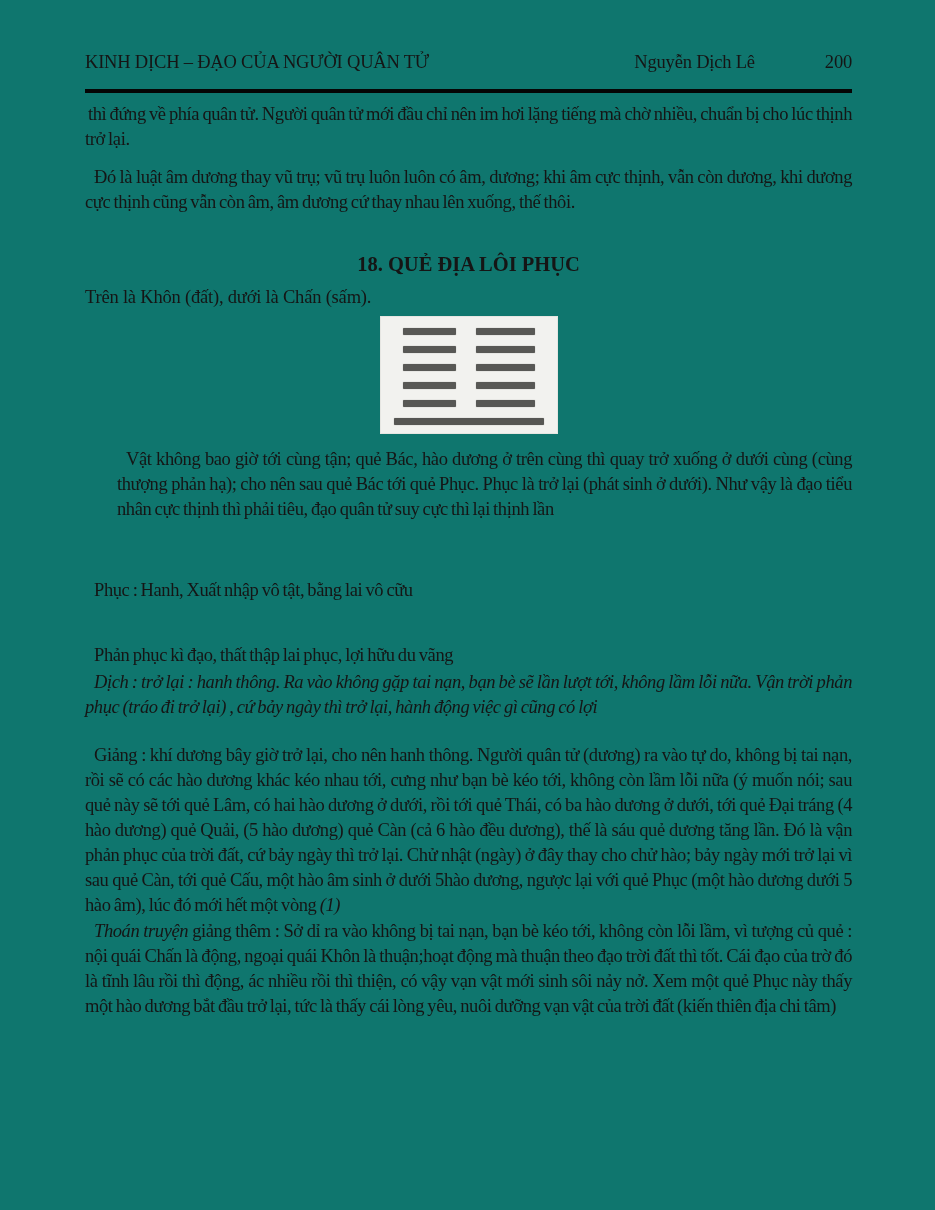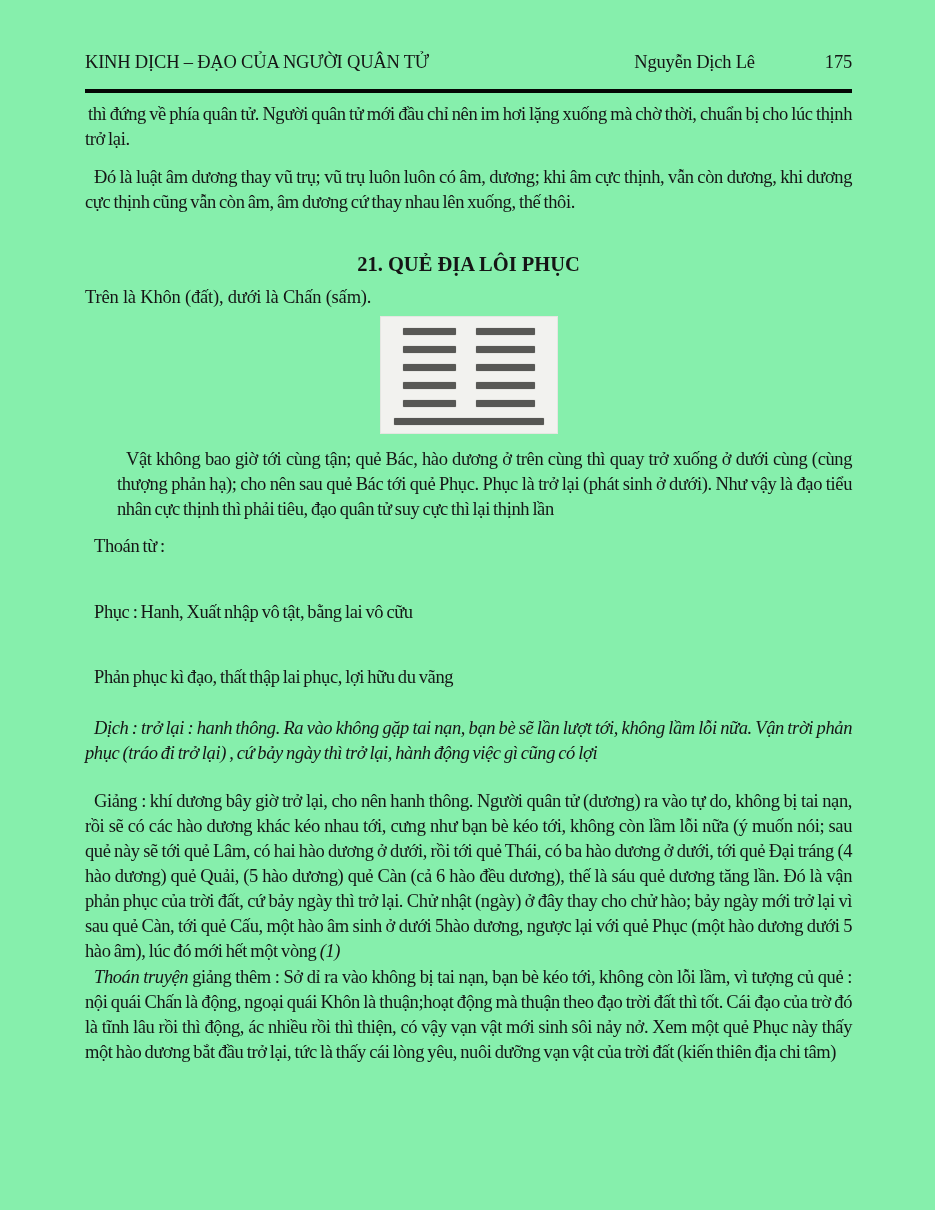--- a/index.html
+++ b/index.html
@@ -1,20 +1,20 @@
 <!DOCTYPE html>
 <html lang="vi"><head>
 <meta charset="utf-8">
 <style>
   html, body { margin: 0; padding: 0; background: #ffffff; }
   .page {
     position: relative;
     width: 935px;
     height: 1210px;
-    background: #86efac;
+    background: #0f766e;
     font-family: "Liberation Serif", "DejaVu Serif", serif;
     color: #151515;
     overflow: hidden;
     box-sizing: border-box;
     padding: 52px 83px 0 85px;
   }
   
   .hdr {
     display: flex;
     align-items: baseline;
@@ -69,45 +69,45 @@
     padding-top: 11px;
   }
   .hexrow { height: 7px; margin-bottom: 11px; display: flex; justify-content: center; }
   .hexrow .seg  { height: 7px; background: #585855; border-radius: 1px; box-shadow: 0 0 1px rgba(60,60,55,.55); }
   .hexrow .seg.l { width: 53px; margin-right: 20px; }
   .hexrow .seg.r { width: 59px; }
   .hexrow .solid { width: 150px; height: 7px; background: #565653; border-radius: 1px; box-shadow: 0 0 1px rgba(60,60,55,.55); }
   
   .p-intro   { margin-top: 13px; margin-left: 32px; }
   .p-label   { margin-top: 12px; }
-  .quote1    { margin-top: 41px; }
+  .quote1    { margin-top: 56px; }
   .quote2    { margin-top: 40px; }
-  .p-dich    { margin-top: 26px; font-style: italic; }
+  .p-dich    { margin-top: 2px; font-style: italic; }
   .p-giang   { margin-top: 23px; }
   .p-thoan   { margin-top: 1px; }
   .it { font-style: italic; }
 </style>
 </head>
 <body>
 
 <div class="page">
 
   <div class="hdr">
     <span class="title">KINH DỊCH – ĐẠO CỦA NGƯỜI QUÂN TỬ</span>
     <span class="author">Nguyễn Dịch Lê</span>
-    <span class="pagenum">175</span>
+    <span class="pagenum">200</span>
   </div>
 
   <hr class="rule">
 
-  <p class="p-cont">thì đứng về phía quân tử. Người quân tử mới đầu chỉ nên im hơi lặng xuống mà chờ thời, chuẩn bị cho lúc thịnh trở lại.</p>
+  <p class="p-cont">thì đứng về phía quân tử. Người quân tử mới đầu chỉ nên im hơi lặng tiếng mà chờ nhiều, chuẩn bị cho lúc thịnh trở lại.</p>
 
   <p class="p-yin">Đó là luật âm dương thay vũ trụ; vũ trụ luôn luôn có âm, dương; khi âm cực thịnh, vẫn còn dương, khi dương cực thịnh cũng vẫn còn âm, âm dương cứ thay nhau lên xuống, thế thôi.</p>
 
-  <h2 class="sec-head">21.  QUẺ ĐỊA LÔI PHỤC</h2>
+  <h2 class="sec-head">18.  QUẺ ĐỊA LÔI PHỤC</h2>
 
   <p class="sec-sub">Trên là Khôn (đất), dưới là Chấn (sấm).</p>
 
   <figure class="hexagram" id="hexagram">
       <div class="hexrow">
         <div class="seg l"></div>
         <div class="seg r"></div>
       </div>
       <div class="hexrow">
         <div class="seg l"></div>
@@ -125,21 +125,20 @@
         <div class="seg l"></div>
         <div class="seg r"></div>
       </div>
       <div class="hexrow">
         <div class="solid"></div>
       </div>
     </figure>
 
   <p class="p-intro">Vật không bao giờ tới cùng tận; quẻ Bác, hào dương ở trên cùng thì quay trở xuống ở dưới cùng (cùng thượng phản hạ); cho nên sau quẻ Bác tới quẻ Phục. Phục là trở lại (phát sinh ở dưới). Như vậy là đạo tiểu nhân cực thịnh thì phải tiêu, đạo quân tử suy cực thì lại thịnh lần</p>
 
-  <p class="p-label">Thoán từ :</p>
 
   <p class="quote1">Phục : Hanh, Xuất nhập vô tật, bằng lai vô cữu</p>
 
   <p class="quote2">Phản phục kì đạo, thất thập lai phục, lợi hữu du vãng</p>
 
   <p class="p-dich">Dịch : trở lại : hanh thông. Ra vào không gặp tai nạn, bạn bè sẽ lần lượt tới, không lầm lỗi nữa. Vận trời phản phục (tráo đi trở lại) , cứ bảy ngày thì trở lại, hành động việc gì cũng có lợi</p>
 
   <p class="p-giang"><span>Giảng : khí dương bây giờ trở lại, cho nên hanh thông. Người quân tử (dương) ra vào tự do, không bị tai nạn, rồi sẽ có các hào dương khác kéo nhau tới, cưng như bạn bè kéo tới, không còn lầm lỗi nữa (ý muốn nói; sau quẻ này sẽ tới quẻ Lâm, có hai hào dương ở dưới, rồi tới quẻ Thái, có ba hào dương ở dưới, tới quẻ Đại tráng (4 hào dương) quẻ Quải, (5 hào dương) quẻ Càn (cả 6 hào đều dương), thế là sáu quẻ dương tăng lần. Đó là vận phản phục của trời đất, cứ bảy ngày thì trở lại. Chử nhật (ngày) ở đây thay cho chử hào; bảy ngày mới trở lại vì sau quẻ Càn, tới quẻ Cấu, một hào âm sinh ở dưới 5hào dương, ngược lại với quẻ Phục (một hào dương dưới 5 hào âm), lúc đó mới hết một vòng </span><span class="it">(1)</span></p>
 
   <p class="p-thoan"><span class="it">Thoán truyện</span><span> giảng thêm : Sở dỉ ra vào không bị tai nạn, bạn bè kéo tới, không còn lỗi lầm, vì tượng củ quẻ : nội quái Chấn là động, ngoại quái Khôn là thuận;hoạt động mà thuận theo đạo trời đất thì tốt. Cái đạo của trờ đó là tĩnh lâu rồi thì động, ác nhiều rồi thì thiện, có vậy vạn vật  mới sinh sôi nảy nở. Xem một quẻ Phục này thấy một hào dương bắt đầu trở lại, tức là thấy cái lòng yêu, nuôi dưỡng vạn vật của trời đất (kiến thiên địa chi tâm)</span></p>

